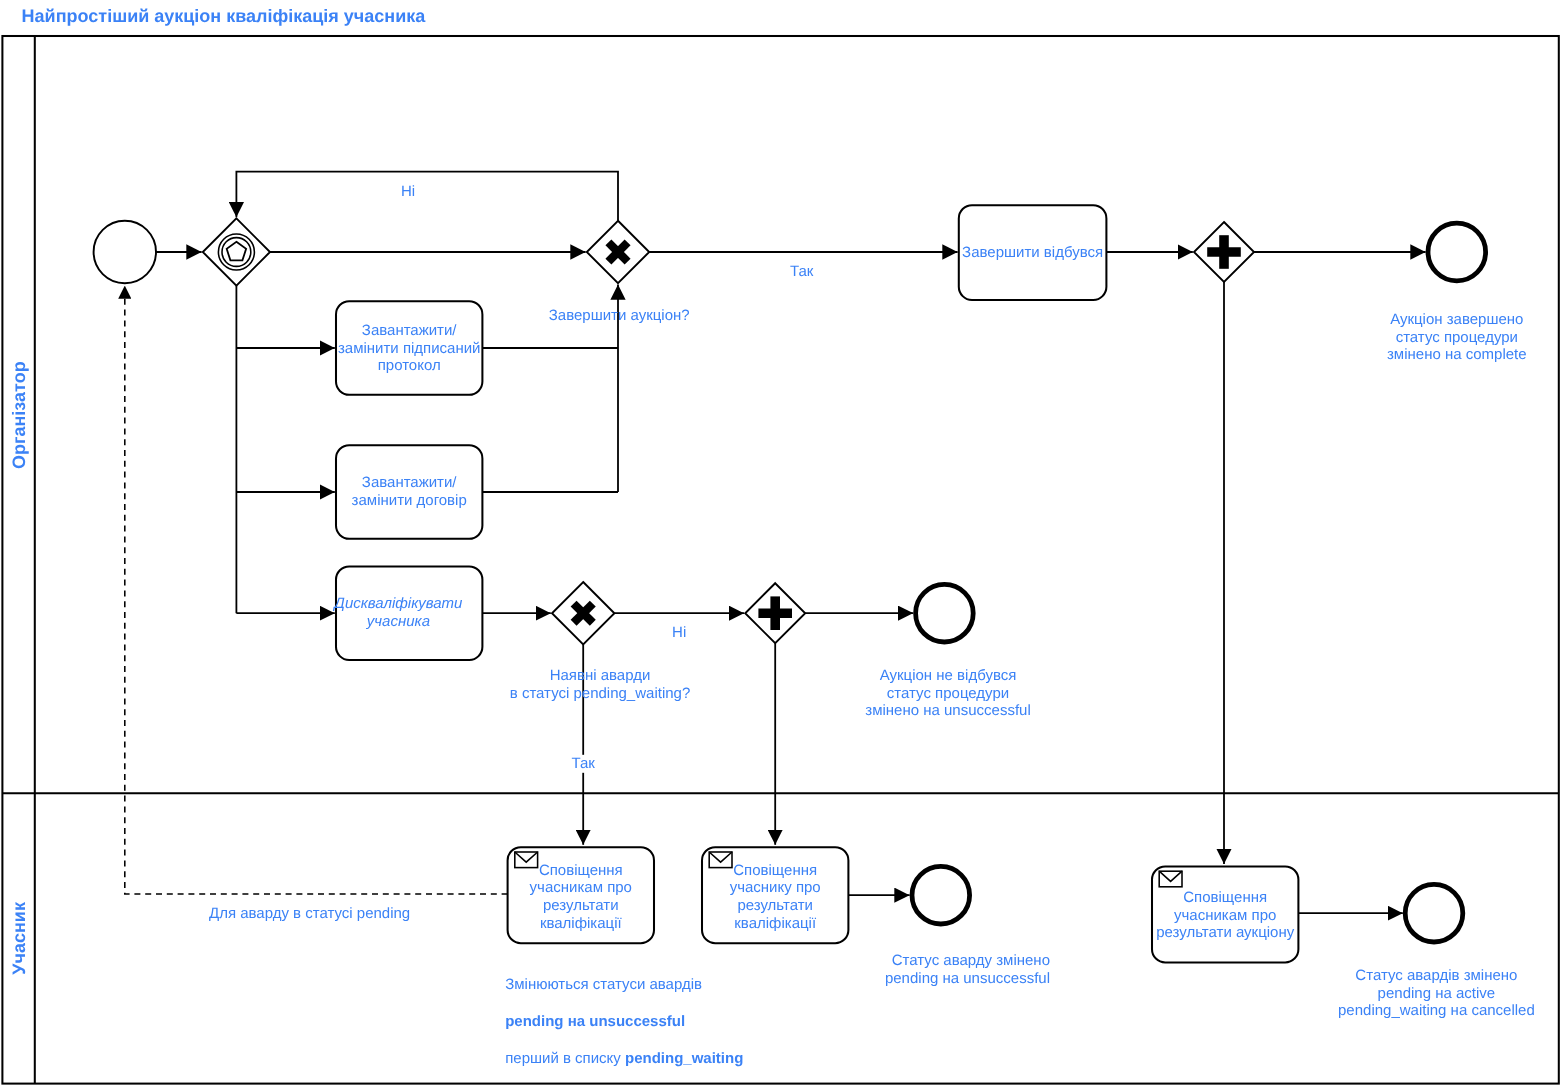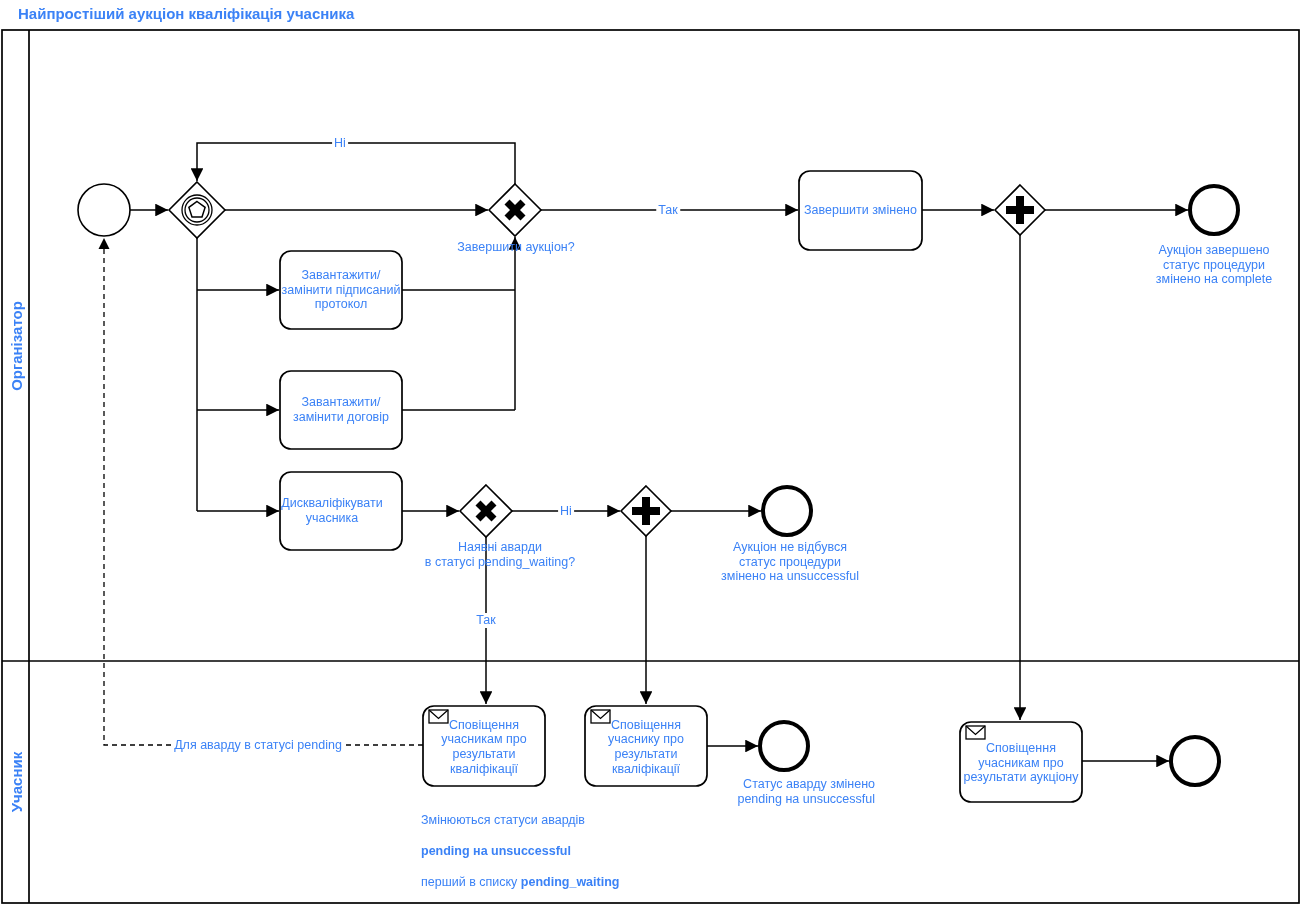--- a/index.html
+++ b/index.html
@@ -3,21 +3,21 @@
 <meta charset="utf-8">
 <style>
   html,body{margin:0;padding:0;background:#ffffff;}
   #stage{position:relative;width:1301px;height:906px;background:#fff;overflow:hidden;
          font-family:"Liberation Sans",sans-serif;color:#3b82f6;}
   svg{position:absolute;left:0;top:0;}
   .title{position:absolute;left:18px;top:5px;font-size:15px;font-weight:bold;white-space:nowrap;}
   .lane-label{position:absolute;transform:translate(-50%,-50%) rotate(-90deg);
               font-size:15px;font-weight:bold;white-space:nowrap;}
   .label{position:absolute;font-size:12.5px;line-height:1.17;text-align:center;
-         white-space:pre-line;transform:translateX(-50%);}
+         white-space:pre-line;transform:translateX(-50%);margin-top:16px;}
   .edge-label{background:#fff;padding:0 2px;transform:translateX(-50%);}
   .box-label{position:absolute;display:flex;align-items:center;justify-content:center;
              font-size:12.5px;line-height:1.17;text-align:center;white-space:pre-line;}
   .annotation{position:absolute;left:421px;top:797px;font-size:12.5px;line-height:1.24;
               text-align:left;white-space:pre-line;}
 </style>
 </head>
 <body>
 
 <div id="stage">
@@ -123,23 +123,23 @@
   <div class="title">Найпростіший аукціон кваліфікація учасника</div>
   <div class="lane-label" style="left:16px;top:346px;">Організатор</div>
   <div class="lane-label" style="left:16px;top:782px;">Учасник</div>
 
 
   <div class="box-label" style="left:280px;top:251px;width:122px;height:78px;">Завантажити/
 замінити підписаний
 протокол</div>
   <div class="box-label" style="left:280px;top:371px;width:122px;height:78px;">Завантажити/
 замінити договір</div>
-  <div class="box-label" style="left:280px;top:472px;width:104px;height:78px;">Дискваліфікувати
+  <div class="box-label" style="left:280px;top:472px;width:104px;height:78px;font-style:italic;">Дискваліфікувати
 учасника</div>
-  <div class="box-label" style="left:799px;top:171px;width:123px;height:79px;">Завершити змінено</div>
+  <div class="box-label" style="left:799px;top:171px;width:123px;height:79px;">Завершити відбувся</div>
   <div class="box-label" style="left:423px;top:708px;width:122px;height:78px;">Сповіщення
 учасникам про
 результати
 кваліфікації</div>
   <div class="box-label" style="left:585px;top:708px;width:122px;height:78px;">Сповіщення
 учаснику про
 результати
 кваліфікації</div>
   <div class="box-label" style="left:960px;top:724px;width:122px;height:78px;">Сповіщення
 учасникам про
@@ -150,20 +150,23 @@
 в статусі pending_waiting?</div>
 
   <div class="label" style="left:1214px;top:243px;width:170px;">Аукціон завершено
 статус процедури
 змінено на complete</div>
   <div class="label" style="left:790px;top:540px;width:180px;text-align:center;">Аукціон не відбувся
 статус процедури
 змінено на unsuccessful</div>
   <div class="label" style="left:785px;top:777px;width:180px;text-align:right;">Статус аварду змінено
 pending на unsuccessful</div>
+  <div class="label" style="left:1197px;top:790px;width:200px;">Статус авардів змінено
+pending на active
+pending_waiting на cancelled</div>
 
   <div class="label edge-label" style="left:668px;top:203px;">Так</div>
   <div class="label edge-label" style="left:340px;top:136px;">Ні</div>
   <div class="label edge-label" style="left:566px;top:504px;">Ні</div>
   <div class="label edge-label" style="left:486px;top:613px;">Так</div>
   <div class="label edge-label" style="left:258px;top:738px;">Для аварду в статусі  pending</div>
 
   <div class="annotation">
     <span>Змінюються статуси авардів</span><br>
     <b>pending на unsuccessful</b><br>

